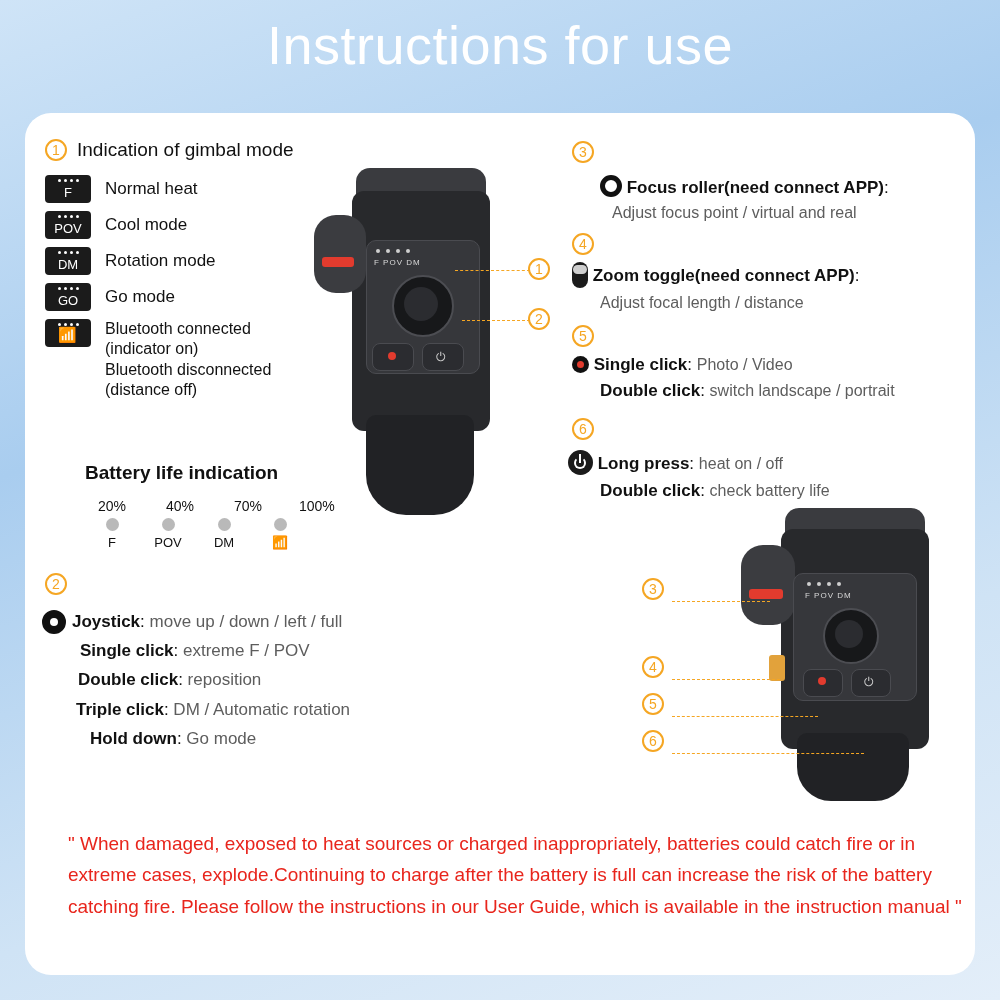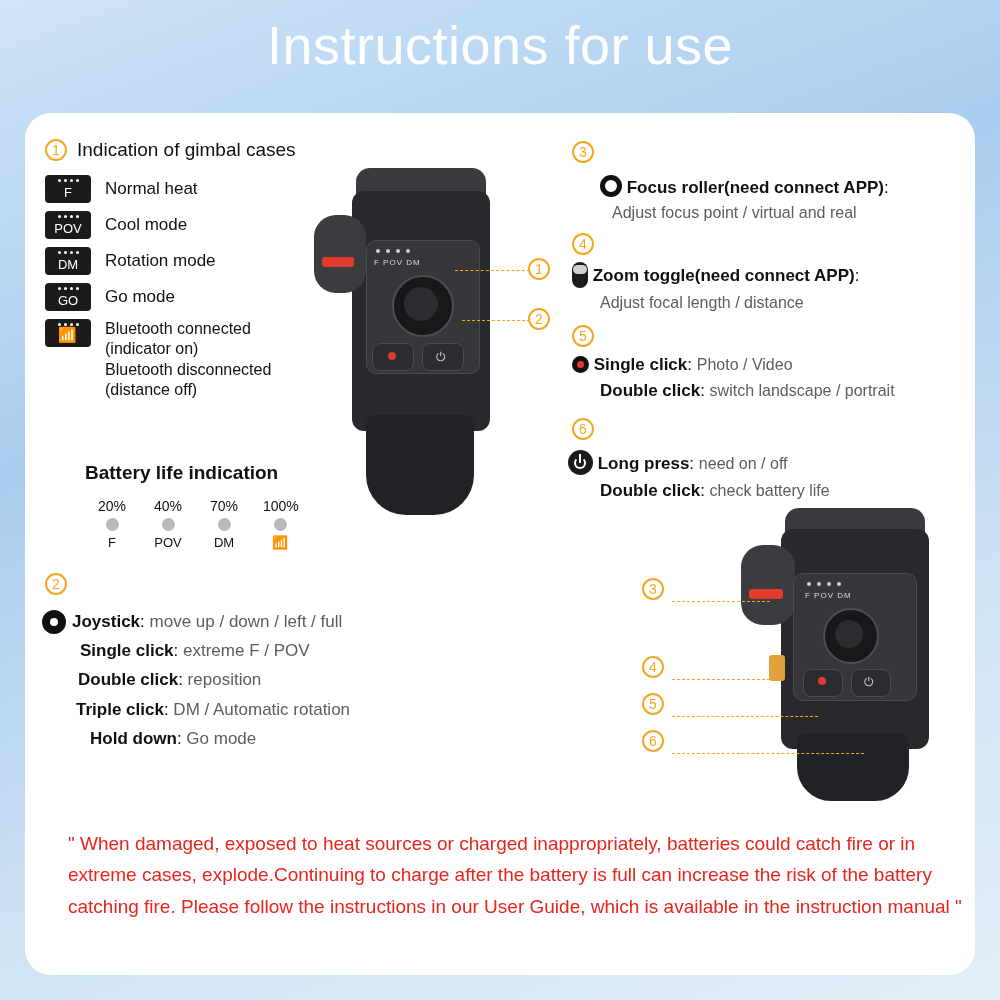--- a/index.html
+++ b/index.html
@@ -31,21 +31,21 @@
     width:46px;height:28px;background:#1b1b1b;border-radius:4px;
     color:#fff;font-size:13px;display:flex;align-items:flex-end;
     justify-content:center;padding-bottom:3px;box-sizing:border-box;position:relative;
   }
   .chip .dots{position:absolute;top:4px;left:0;width:100%;display:flex;justify-content:center;gap:3px;}
   .chip .dots i{width:3px;height:3px;background:#fff;border-radius:50%;display:block;}
   .mode-label{margin-left:14px;font-size:17px;color:#111;}
   .bt-lines{margin-left:14px;font-size:16px;color:#111;line-height:1.28;}
   .batt-title{position:absolute;left:85px;top:462px;font-size:19px;font-weight:bold;color:#111;}
   .batt{position:absolute;left:95px;top:498px;}
-  .batt-pcts{display:flex;gap:22px;font-size:14px;color:#111;}
+  .batt-pcts{display:flex;gap:34px;font-size:14px;color:#111;}
   .batt-pcts span{width:34px;text-align:center;}
   .batt-dots{display:flex;gap:22px;margin-top:4px;}
   .batt-dots i{width:13px;height:13px;border-radius:50%;background:#b9b9b9;display:block;margin:0 auto;}
   .batt-dots span{width:34px;display:block;}
   .batt-labels{display:flex;gap:22px;margin-top:4px;font-size:13px;color:#111;}
   .batt-labels span{width:34px;text-align:center;}
   
   .sec2-num{position:absolute;left:45px;top:573px;}
   .sec2{position:absolute;left:72px;top:607px;font-size:17px;color:#111;line-height:1.72;}
   .sec2 b{color:#111;}
@@ -80,21 +80,21 @@
 </style>
 </head>
 <body>
 
 <div class="title">Instructions for use</div>
 
 <div class="card"></div>
 
 <div style="position:absolute;left:45px;top:139px;display:flex;align-items:center;gap:10px;">
   <span class="num">1</span>
-  <span class="sec-title">Indication of gimbal cases</span>
+  <span class="sec-title">Indication of gimbal mode</span>
 </div>
 
 <div class="modes">
 
   <div class="mode-row">
     <div class="chip">
       <span class="dots">
           <i></i>
           <i></i>
           <i></i>
@@ -257,21 +257,21 @@
   </div>
 </div>
 
 <div class="r6">
   <span class="num">6</span>
 </div>
 <div style="position:absolute;left:568px;top:450px;">
   <div class="rtext">
     <span class="pw-icon"></span>
     <b>Long press</b><span>:</span>
-    <span class="rsub">need on / off</span>
+    <span class="rsub">heat on / off</span>
   </div>
   <div class="rtext" style="margin-top:6px;margin-left:32px;">
     <b>Double click</b><span>:</span>
     <span class="rsub">check battery life</span>
   </div>
 </div>
 
 <div class="dev" style="left:300px;top:165px;width:240px;height:350px;">
   <div style="position:absolute;left:56px;top:3px;width:130px;height:36px;background:#3a3b3f;border-radius:14px 14px 4px 4px;"></div>
   <div style="position:absolute;left:52px;top:26px;width:138px;height:240px;background:#28292c;border-radius:12px;"></div>

